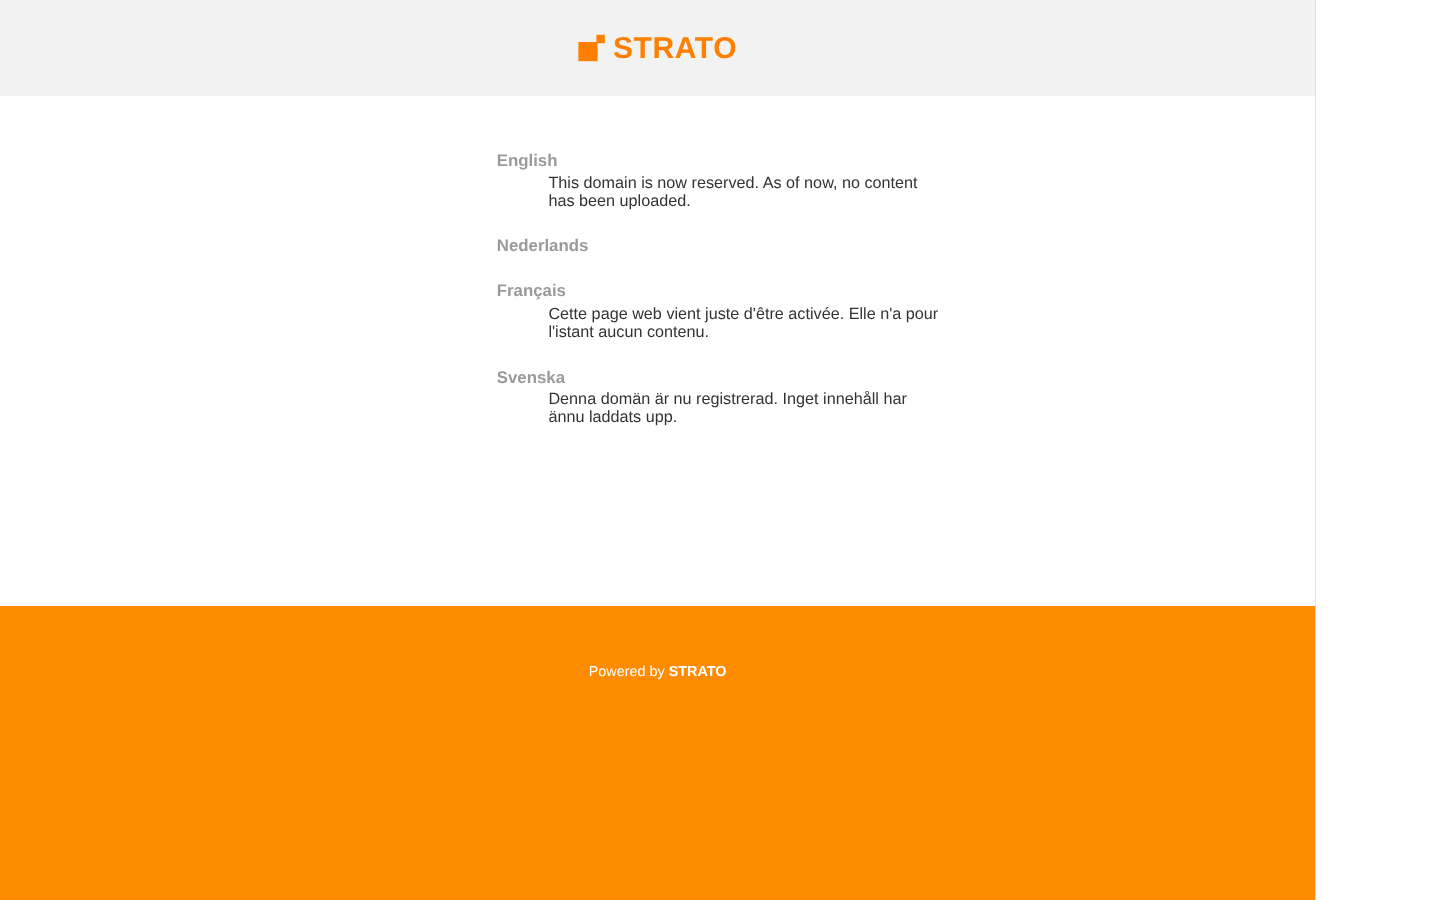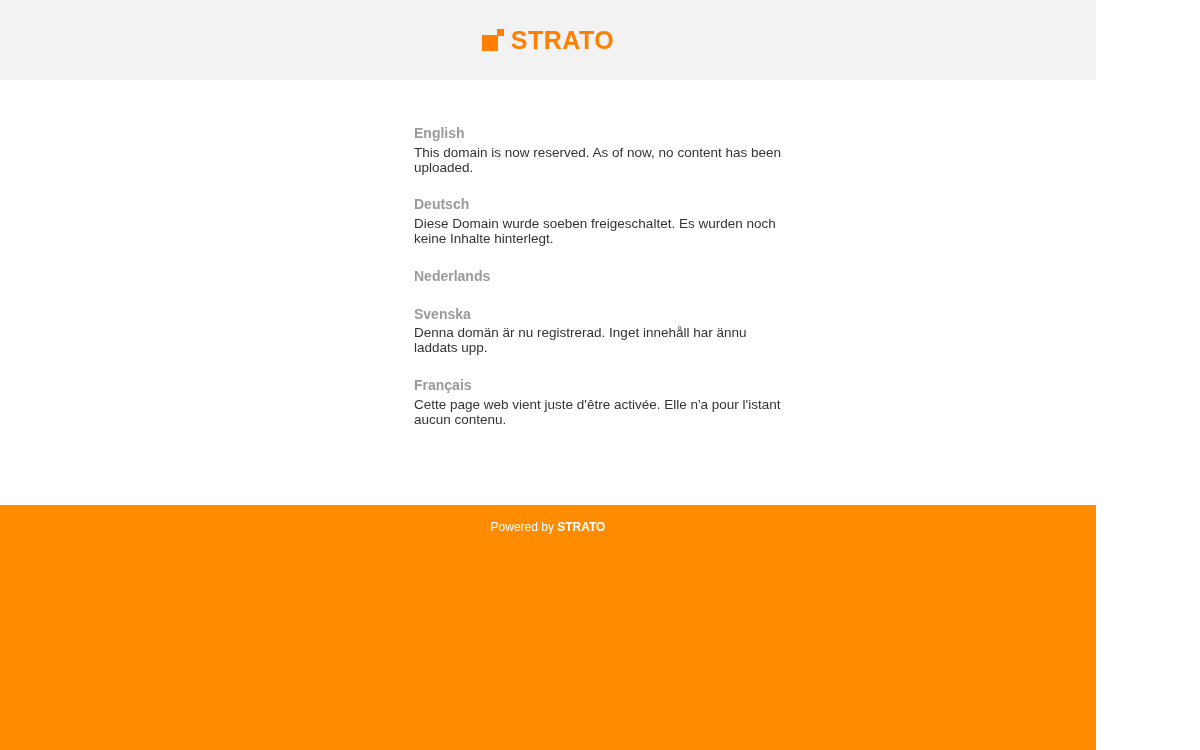--- a/index.html
+++ b/index.html
@@ -79,27 +79,28 @@
     font-size: 14px;
     font-weight: bold;
     color: #9a9a9a;
     margin-bottom: 4px;
     line-height: 1.2;
   }
   .lang-text {
     font-size: 13.5px;
     color: #333333;
     line-height: 14.8px;
+    margin-left: 43px;
   }
 
   
   .footer {
     background: #ff8c00;
     height: 245px;
-    padding-top: 15px;
+    padding-top: 47px;
     text-align: center;
   }
   .footer-text {
     font-size: 12px;
     color: #ffffff;
     font-weight: normal;
   }
   .footer-text .brand {
     font-weight: bold;
   }
@@ -120,38 +121,34 @@
   </div>
 
   <div class="main">
     <div class="content">
 
       <div class="lang-block">
         <div class="lang-label">English</div>
         <div class="lang-text">This domain is now reserved. As of now, no content has been uploaded.</div>
       </div>
 
-      <div class="lang-block">
-        <div class="lang-label">Deutsch</div>
-        <div class="lang-text">Diese Domain wurde soeben freigeschaltet. Es wurden noch keine Inhalte hinterlegt.</div>
-      </div>
 
 
       <div class="lang-block">
         <div class="lang-label">Nederlands</div>
       </div>
 
       <div class="lang-block">
-        <div class="lang-label">Svenska</div>
-        <div class="lang-text">Denna domän är nu registrerad. Inget innehåll har ännu laddats upp.</div>
+        <div class="lang-label">Français</div>
+        <div class="lang-text">Cette page web vient juste d'être activée. Elle n'a pour l'istant aucun contenu.</div>
       </div>
 
       <div class="lang-block">
-        <div class="lang-label">Français</div>
-        <div class="lang-text">Cette page web vient juste d'être activée. Elle n'a pour l'istant aucun contenu.</div>
+        <div class="lang-label">Svenska</div>
+        <div class="lang-text">Denna domän är nu registrerad. Inget innehåll har ännu laddats upp.</div>
       </div>
 
     </div>
   </div>
 
   <div class="footer">
     <div class="footer-text"><span>Powered by </span><span class="brand">STRATO</span></div>
   </div>
 
 </div>

